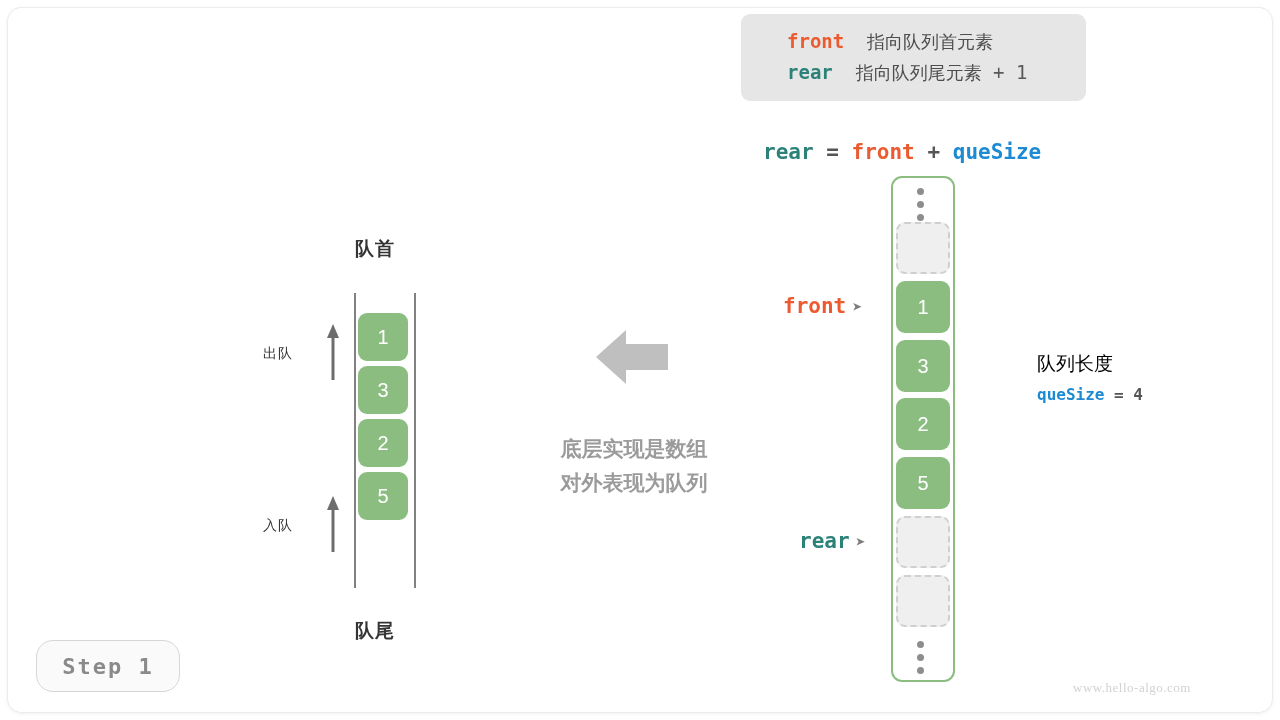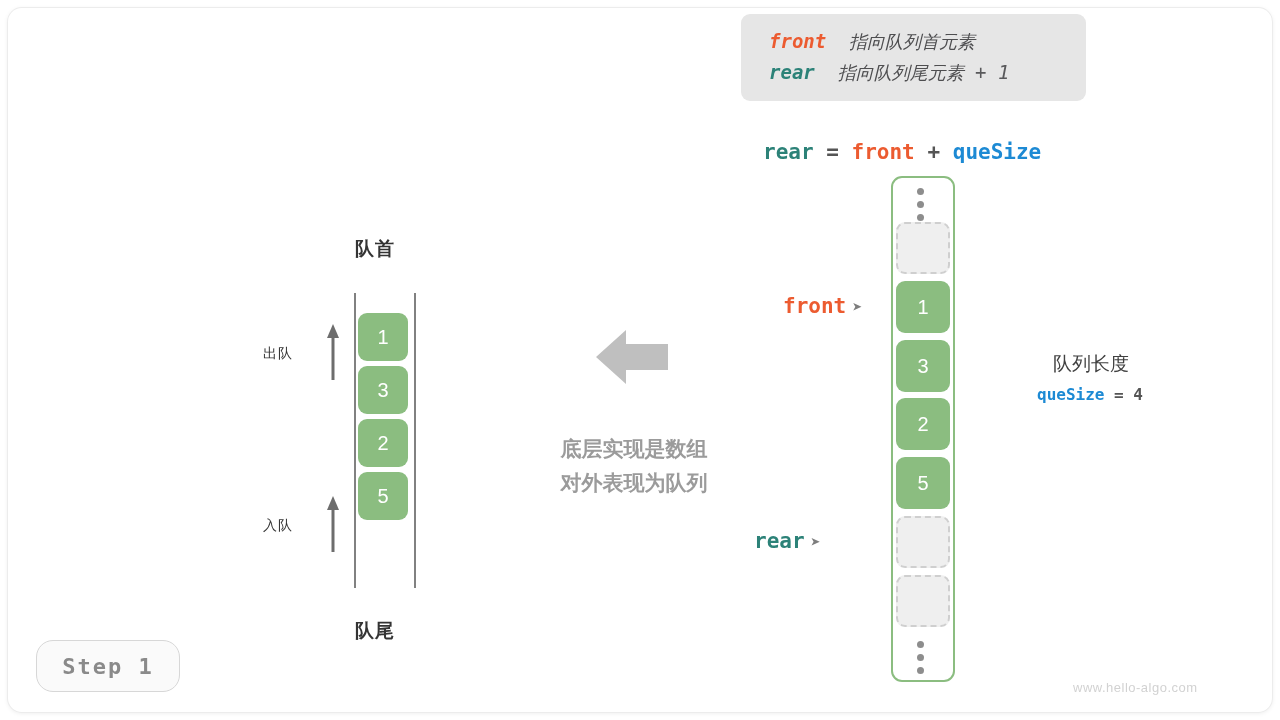--- a/index.html
+++ b/index.html
@@ -32,23 +32,22 @@
     width: 345px;
     padding: 12px 0 13px 0;
     background: #e6e6e6;
     border-radius: 9px;
   }
   .info-line {
     font-family: "DejaVu Sans Mono", monospace;
     font-size: 19px;
     line-height: 30px;
     white-space: pre;
-    padding-left: 28px;
+    padding-left: 46px;
     color: #59595b;
-    font-style: italic;
   }
   .kw-front { color: #ec5b30; font-weight: bold; }
   .kw-rear  { color: #2c8278; font-weight: bold; }
   .kw-size  { color: #1d8ad4; font-weight: bold; }
   .cn {
     font-family: "Liberation Sans", "DejaVu Sans", sans-serif;
     font-weight: normal;
     color: #4e4e50;
     font-size: 18px;
   }
@@ -175,37 +174,36 @@
   }
 
   .ptr {
     position: absolute;
     font-family: "DejaVu Sans Mono", monospace;
     font-size: 21px;
     font-weight: bold;
     white-space: nowrap;
   }
   #ptr-front { left: 775px; top: 286px; color: #ec5b30; }
-  #ptr-rear  { left: 746px; top: 521px; color: #2c8278; }
+  #ptr-rear  { left: 791px; top: 521px; color: #2c8278; }
   .ptr .tip {
     color: #7d7d7d;
     font-size: 17px;
     margin-left: 6px;
   }
 
   .size-note {
     position: absolute;
     left: 1029px;
     top: 341px;
   }
   .size-note .cnline {
     font-size: 19px;
-    color: #404040;
+    color: #000000;
     line-height: 30px;
-    margin-left: 16px;
   }
   .size-note .codeline {
     font-family: "DejaVu Sans Mono", monospace;
     font-size: 16px;
     font-weight: bold;
     line-height: 32px;
     white-space: pre;
     color: #555;
   }
 
@@ -226,21 +224,21 @@
     font-size: 22px;
     font-weight: bold;
     color: #8a8a8a;
     letter-spacing: 2px;
     box-sizing: border-box;
   }
   #watermark {
     position: absolute;
     left: 1065px;
     top: 672px;
-    font-family: Liberation Sans, sans-serif;
+    font-family: Liberation Serif, serif;
     font-size: 13px;
     color: #d2d2d2;
     letter-spacing: 0.5px;
   }
 </style>
 </head>
 <body>
 
 <div id="canvas">
 

